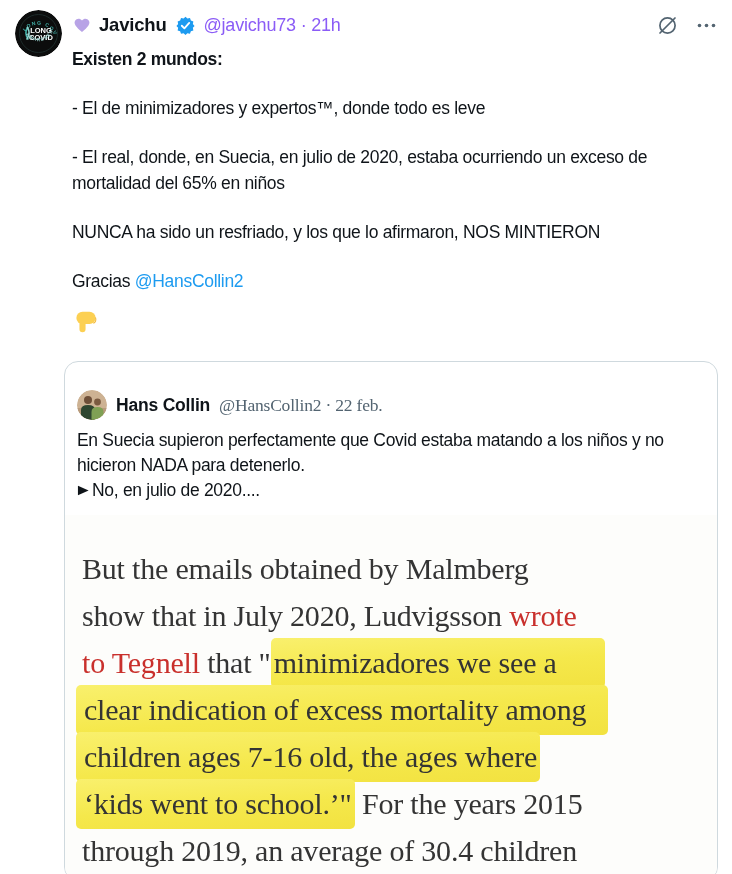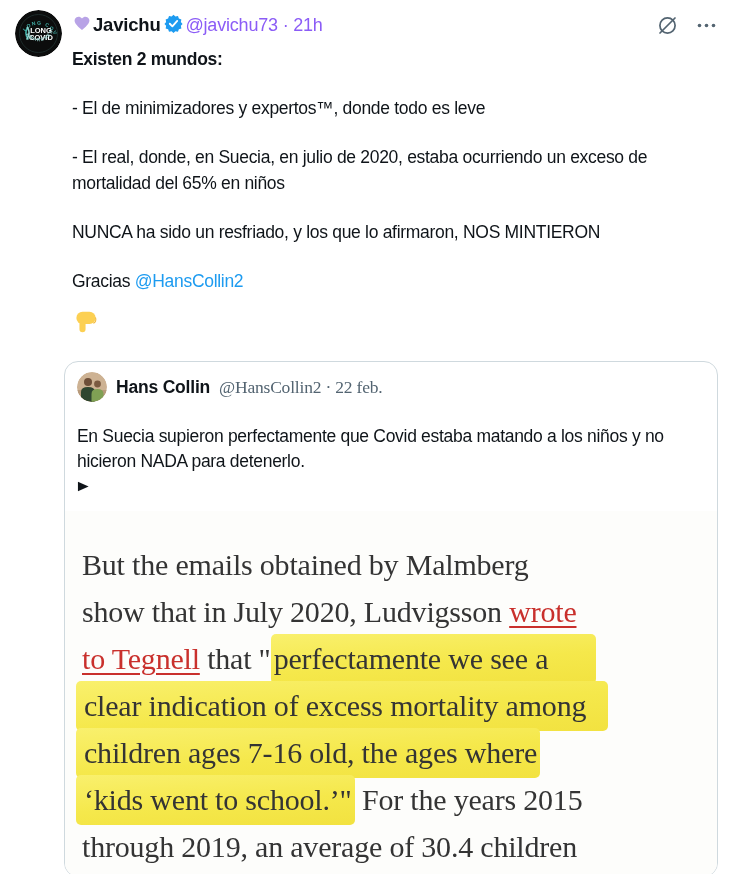--- a/index.html
+++ b/index.html
@@ -3,52 +3,52 @@
 <meta charset="utf-8">
 <style>
   * { margin:0; padding:0; box-sizing:border-box; }
   html,body { width:732px; height:874px; overflow:hidden; background:#ffffff; }
   body { font-family:"Liberation Sans", sans-serif; color:#0f1419; }
 
   .tweet { display:flex; gap:10px; padding:10px 14px 0 15px; }
   .avatar-col { width:47px; flex:0 0 47px; }
   .content { flex:1; min-width:0; padding-top:3px; }
 
-  .name-row { display:flex; font-size:18.5px; line-height:24px; }
+  .name-row { display:flex; align-items:center; font-size:18.5px; line-height:24px;gap:6px; }
   .heart-icon { width:20px; height:20px; margin-right:1px; flex:0 0 auto; }
   .name { font-weight:bold; color:#0f1419; letter-spacing:-0.2px; }
   .badge { width:19px; height:19px; margin:1px 3px 0 3px; flex:0 0 auto; }
   .meta { color:#8b5cf6; font-size:18px; letter-spacing:-0.2px; white-space:nowrap; }
   .actions { margin-left:auto; display:flex; align-items:center; gap:16px; }
   .actions svg { display:block; }
 
   .p { margin-top:23px; font-size:17.5px; line-height:26px; letter-spacing:-0.3px; color:#0f1419; }
   .p.first { margin-top:9px;font-weight:bold; }
   .link { color:#1d9bf0; text-decoration:none; cursor:pointer; }
 
   .hand-wrap { margin-top:15px; height:30px; }
 
   .quote-card { margin-top:22px; margin-left:-8px; width:calc(100% + 8px);
     border:1px solid #cfd9de; border-radius:14px; overflow:hidden; cursor:pointer; }
   .quote-inner { padding:10px 12px 0 12px; }
-  .q-header { display:flex; align-items:center; gap:9px; font-size:17.5px; line-height:22px; }
+  .q-header { display:flex; align-items:center; gap:9px; font-size:17.5px; line-height:22px;margin-top:18px; }
   .q-avatar { width:30px; height:30px; border-radius:50%; overflow:hidden; flex:0 0 auto; }
   .q-name { font-weight:bold; letter-spacing:-0.2px; }
   .q-meta { color:#536471; letter-spacing:-0.2px;font-family:Liberation Serif, serif; }
-  .q-text { margin-top:22px; font-size:17.5px; line-height:25px; letter-spacing:-0.3px; }
+  .q-text { margin-top:8px; font-size:17.5px; line-height:25px; letter-spacing:-0.3px; }
   .q-text.gap { margin-top:24px; }
   .q-text.tight { margin-top:0; }
   .arrowhead-icon { display:inline-block; width:13px; height:13px; margin-right:2px; vertical-align:-1px; }
 
   .article { margin-top:12px; margin-left:-12px; margin-right:-12px;
     background:#fdfdfb; padding:30px 0 6px 17px;
     font-family:"Liberation Serif", serif; font-size:30px; line-height:47px;
     color:#343434; letter-spacing:-0.2px; }
   .a-line { white-space:nowrap; }
-  .red-link { color:#c9302c; text-decoration:underline; text-decoration-thickness:2px; text-underline-offset:4px; cursor:pointer; }
+  .red-link { color:#c9302c; text-decoration-thickness:2px; text-underline-offset:4px; cursor:pointer; }
   .hl { background:linear-gradient(176deg,#f9f06d 0%, #f5e84b 55%, #f2e240 100%);
     padding:8px 3px 9px 3px; border-radius:5px; }
   .hl.r-bleed { padding-right:48px; }
   .hl.l-bleed { margin-left:-6px; padding-left:8px; }
   .hl.r-pad { padding-right:22px; }
 </style>
 </head>
 <body>
 
 <div class="tweet">
@@ -141,26 +141,26 @@
               </g>
             </svg>
           </div>
           <span class="q-name">Hans Collin</span>
           <span class="q-meta"><span>@HansCollin2</span> <span>·</span> <span>22 feb.</span></span>
         </div>
 
         <div class="q-text">En Suecia supieron perfectamente que Covid estaba matando a los niños y no hicieron NADA para detenerlo.</div>
         <div class="q-text tight"><svg class="arrowhead-icon" viewBox="0 0 14 14">
               <path d="M1 2 L12.5 7 L1 12 Z" fill="#0f1419"></path>
-            </svg></div>
+            </svg><span>No, en julio de 2020....</span></div>
 
         <div class="article">
           <div class="a-line">But the emails obtained by Malmberg</div>
           <div class="a-line"><span>show that in July 2020, Ludvigsson </span><span class="red-link">wrote</span></div>
-          <div class="a-line"><span class="red-link">to Tegnell</span><span> that "</span><span class="hl r-bleed">perfectamente we see a</span></div>
+          <div class="a-line"><span class="red-link">to Tegnell</span><span> that "</span><span class="hl r-bleed">minimizadores we see a</span></div>
           <div class="a-line"><span class="hl l-bleed r-pad">clear indication of excess mortality among</span></div>
           <div class="a-line"><span class="hl l-bleed">children ages 7-16 old, the ages where</span></div>
           <div class="a-line"><span class="hl l-bleed">‘kids went to school.’"</span><span> For the years 2015</span></div>
           <div class="a-line">through 2019, an average of 30.4 children</div>
         </div>
       </div>
     </div>
 
   </div>
 </div>

